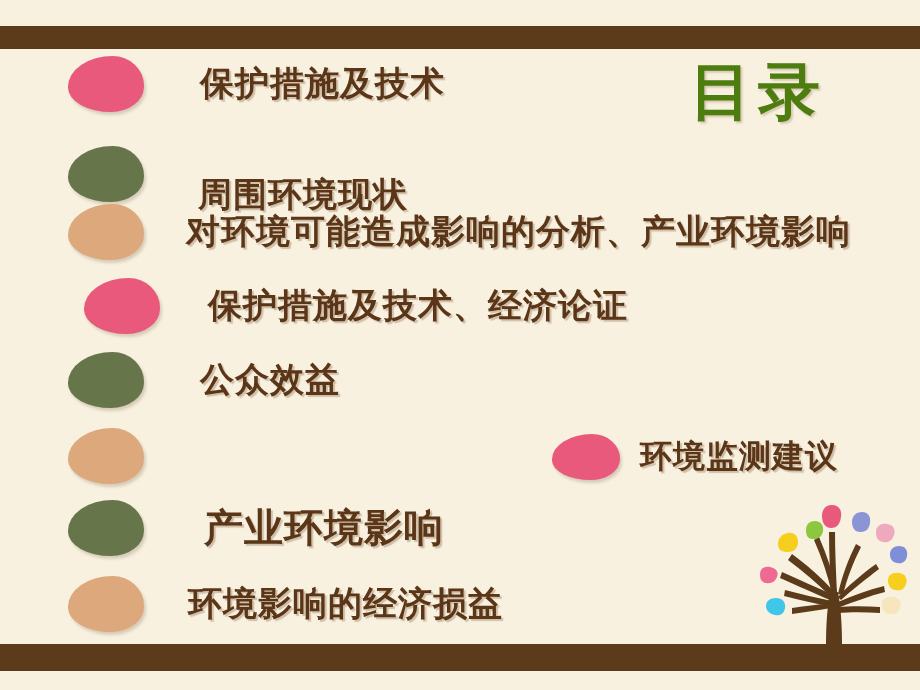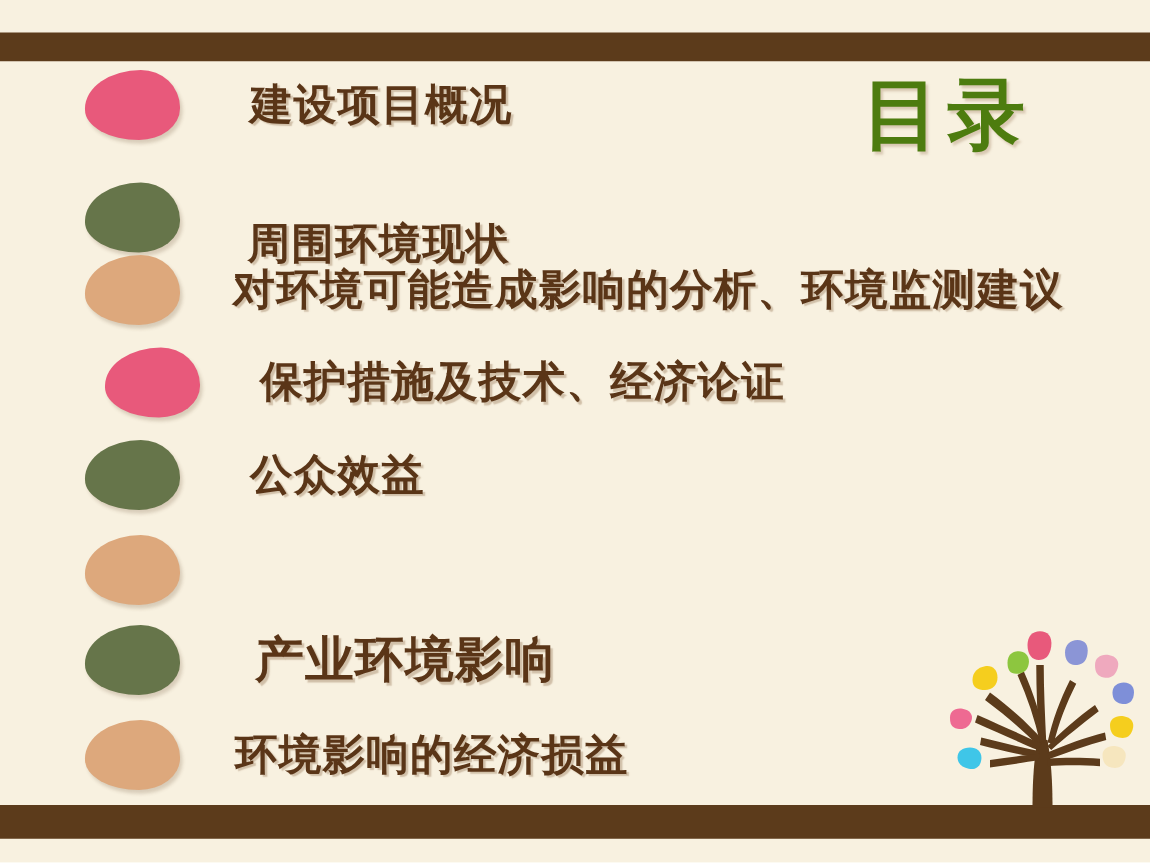--- a/index.html
+++ b/index.html
@@ -75,31 +75,31 @@
 
 <div id="slide">
 
   <div id="top-bar" class="bar"></div>
   <div id="bottom-bar" class="bar"></div>
 
   <div id="toc-title">目录</div>
 
   <div class="item" style="left:68px; top:56px;">
     <div class="blob pink"></div>
-    <span class="label" style="font-size:34px; margin-left:56px;">建设项目概况</span>
+    <span class="label" style="font-size:34px; margin-left:56px;">保护措施及技术</span>
   </div>
 
   <div class="item" style="left:68px; top:130px;">
     <div class="blob green"></div>
     <span class="label" style="font-size:34px; margin-left:54px;margin-top:42px;">周围环境现状</span>
   </div>
 
   <div class="item" style="left:68px; top:204px;">
     <div class="blob tan"></div>
-    <span class="label" style="font-size:34px; margin-left:42px;">对环境可能造成影响的分析、环境监测建议</span>
+    <span class="label" style="font-size:34px; margin-left:42px;">对环境可能造成影响的分析、产业环境影响</span>
   </div>
 
   <div class="item" style="left:84px; top:278px;">
     <div class="blob pink"></div>
     <span class="label" style="font-size:34px; margin-left:48px;">保护措施及技术、经济论证</span>
   </div>
 
   <div class="item" style="left:68px; top:352px;">
     <div class="blob green"></div>
     <span class="label" style="font-size:34px; margin-left:56px;">公众效益</span>
@@ -112,20 +112,24 @@
   <div class="item" style="left:68px; top:500px;">
     <div class="blob green"></div>
     <span class="label" style="font-size:39px; margin-left:60px;">产业环境影响</span>
   </div>
 
   <div class="item" style="left:68px; top:576px;">
     <div class="blob tan"></div>
     <span class="label" style="font-size:34px; margin-left:44px;font-family:Liberation Serif, serif;">环境影响的经济损益</span>
   </div>
 
+  <div class="item" style="left:552px; top:434px;">
+    <div class="blob pink" style="width:68px;height:46px;"></div>
+    <span class="label" style="font-size:32px; margin-left:20px;">环境监测建议</span>
+  </div>
 
   <div id="tree">
     <svg viewBox="0 0 172 160" width="172" height="160" xmlns="http://www.w3.org/2000/svg">
 
       <path d="M78 152 C78 124 80 110 82 98 L90 98 C92 110 94 124 94 152 Z" fill="#5C3B1B"></path>
 
       <path d="M83 100 C82 78 81 58 81 38 L87 38 C87 58 88 78 89 100 Z" fill="#5C3B1B"></path>
 
       <path d="M82 102 C70 90 56 78 40 66 L44 60 C60 72 74 84 86 98 Z" fill="#5C3B1B"></path>
       <path d="M82 106 C68 100 50 92 32 84 L34 78 C52 86 70 94 85 101 Z" fill="#5C3B1B"></path>

